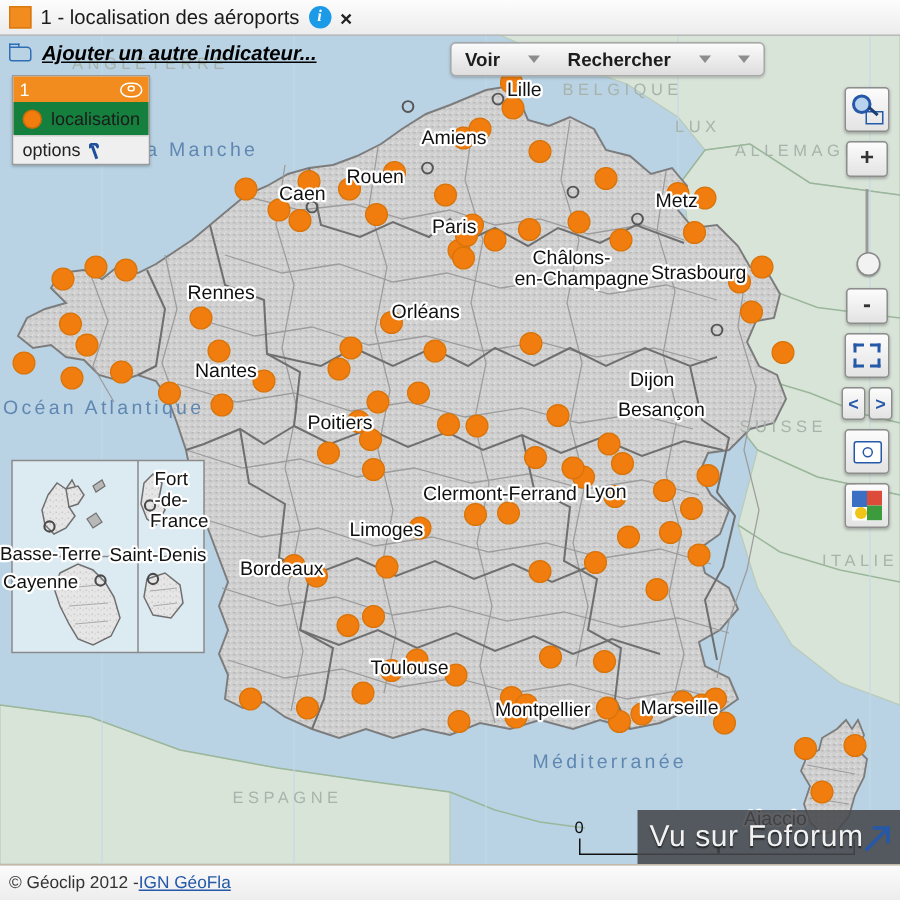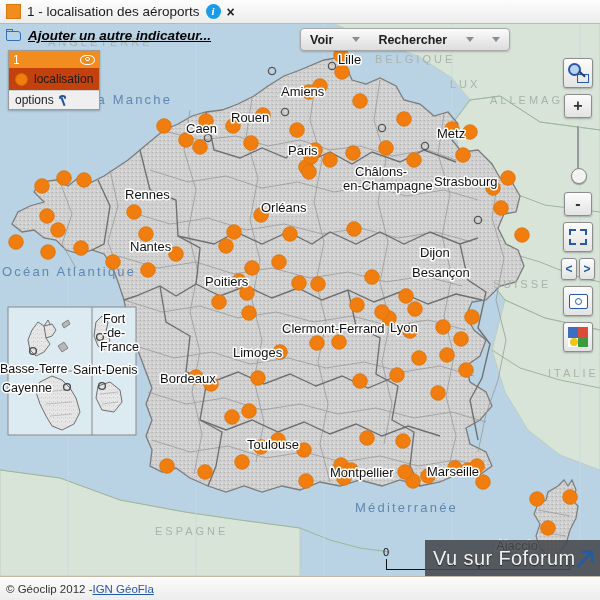--- a/index.html
+++ b/index.html
@@ -49,21 +49,21 @@
   }
   #legend .hdr{
     background:#f28c1e;color:#fff;height:17px;display:flex;align-items:center;
     justify-content:space-between;padding:0 4px;font-size:12px;
   }
   .eye{width:15px;height:10px;position:relative;cursor:pointer;}
   .eye:before{content:"";position:absolute;left:0;top:0;width:15px;height:10px;
     border:1.4px solid #fff;border-radius:50% / 60%;box-sizing:border-box;}
   .eye:after{content:"";position:absolute;left:5.4px;top:2.6px;width:4.2px;height:4.2px;
     border:1.4px solid #fff;border-radius:50%;box-sizing:border-box;}
-  #legend .row{display:flex;align-items:center;gap:6px;padding:4px 6px;background:#c2410c;}
+  #legend .row{display:flex;align-items:center;gap:6px;padding:4px 6px;background:#15803d;}
   .lgdot{width:11px;height:11px;border-radius:50%;background:#f07d0e;border:1px solid #d06c08;flex:none;}
   #legend .row span{font-size:12px;color:#1b1b1b;}
   #legend .opt{
     border-top:1px solid #cfcfcf;padding:2px 6px;display:flex;align-items:center;gap:4px;
     background:#efefef;font-size:12px;color:#222;cursor:pointer;
   }
   .wrench{width:11px;height:11px;position:relative;flex:none;}
   .wrench:before{content:"";position:absolute;left:4px;top:2px;width:2.2px;height:9px;
     background:#1f4e9c;transform:rotate(-20deg);}
   .wrench:after{content:"";position:absolute;left:1px;top:0px;width:7px;height:5px;

